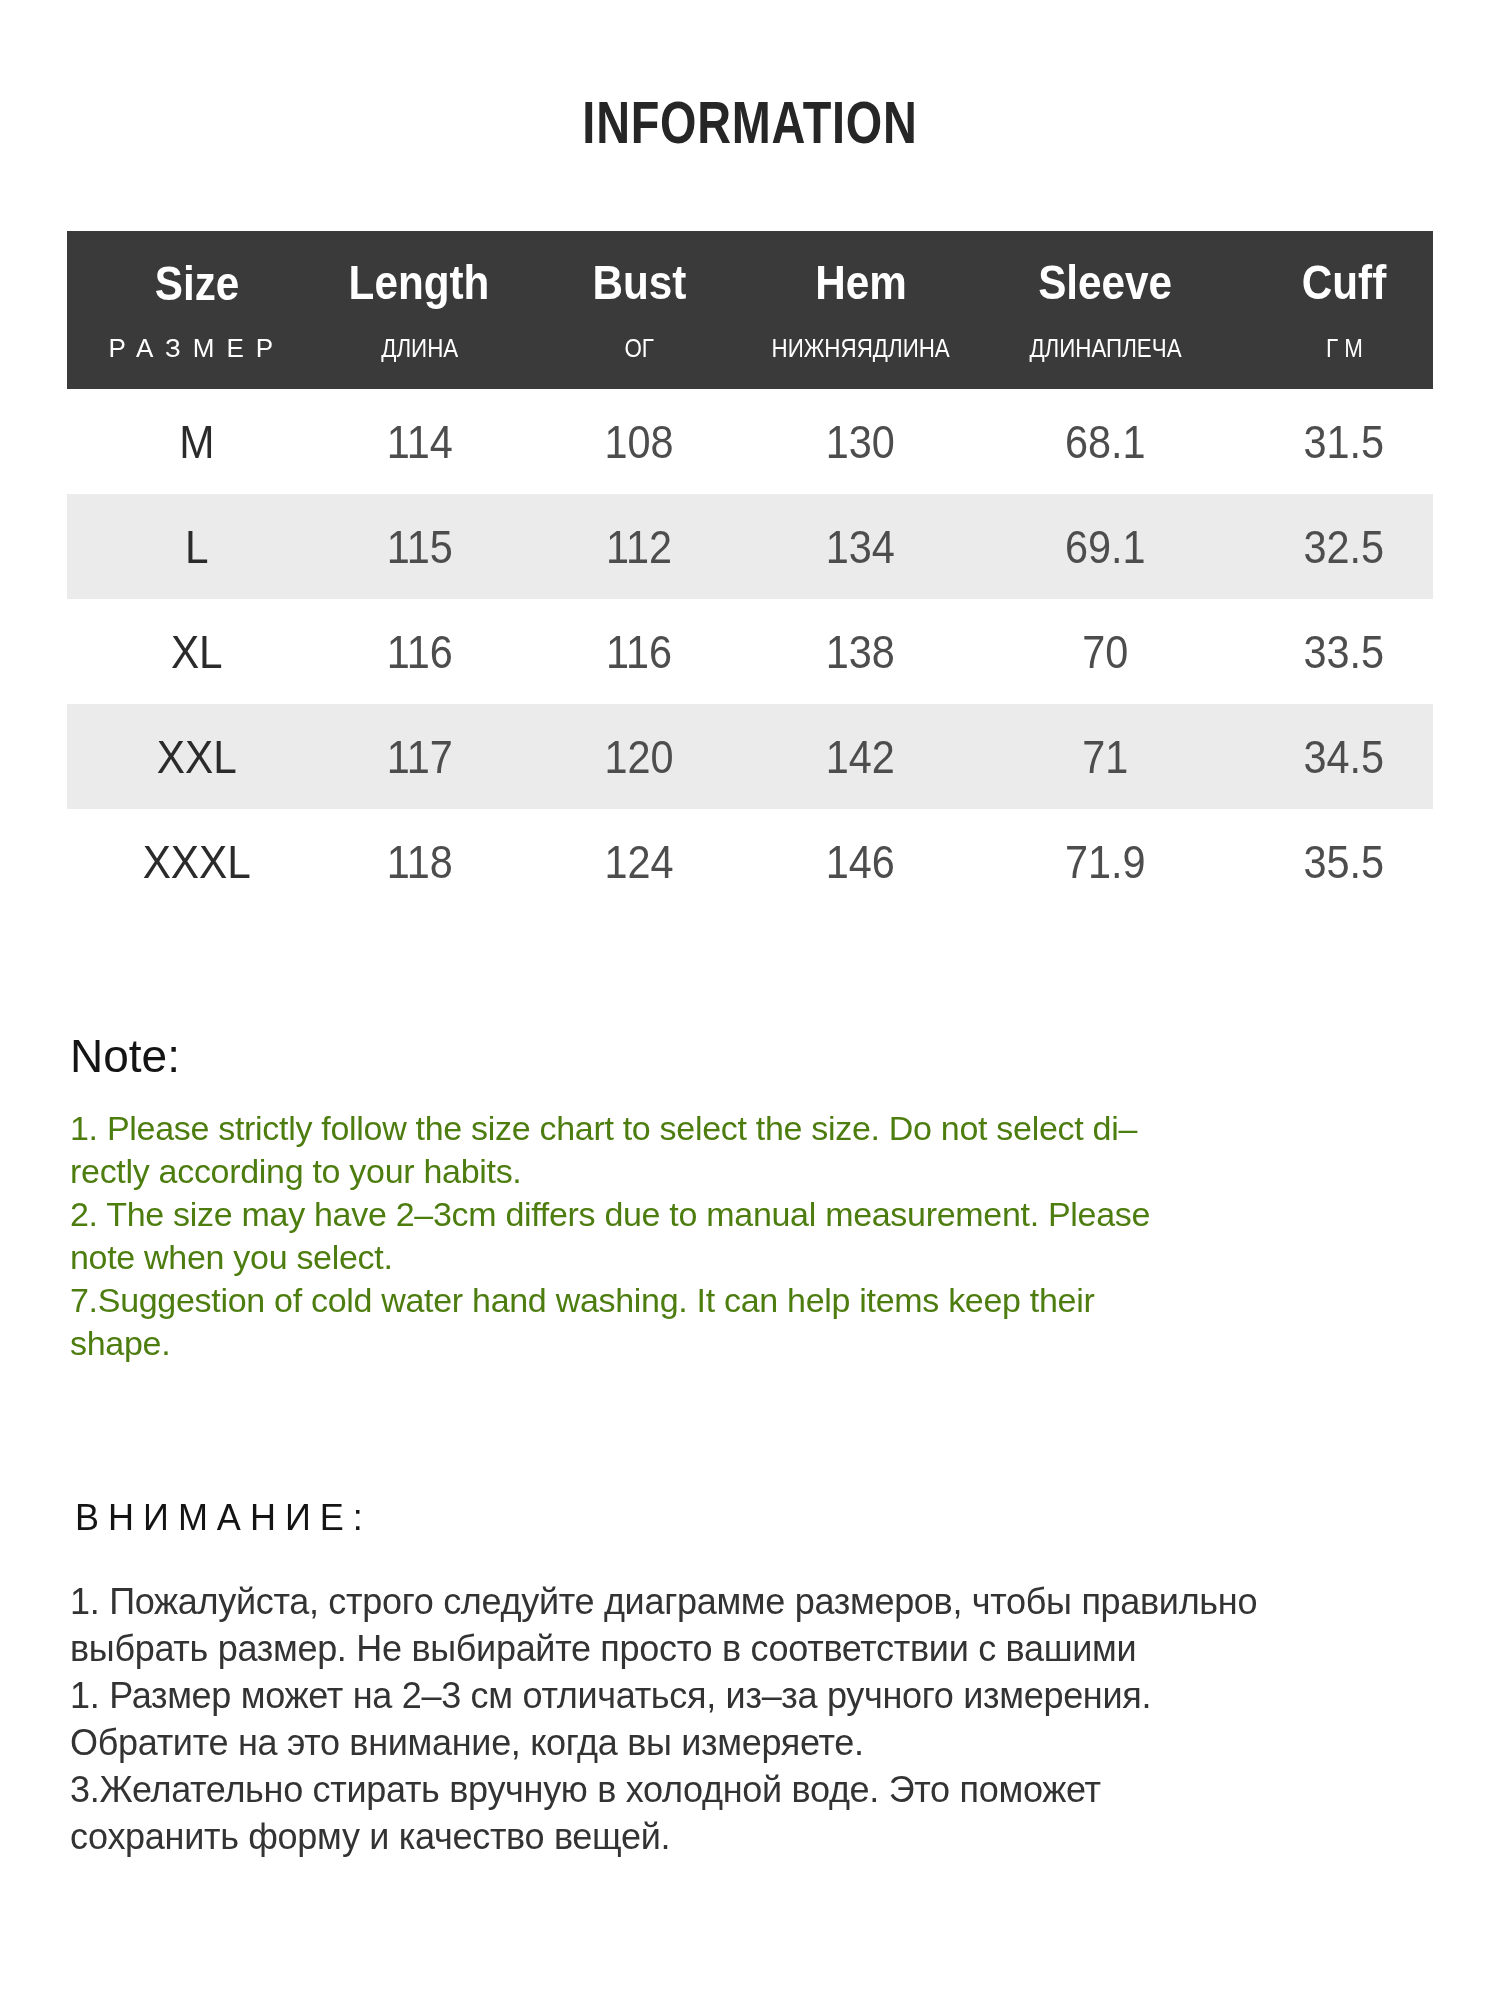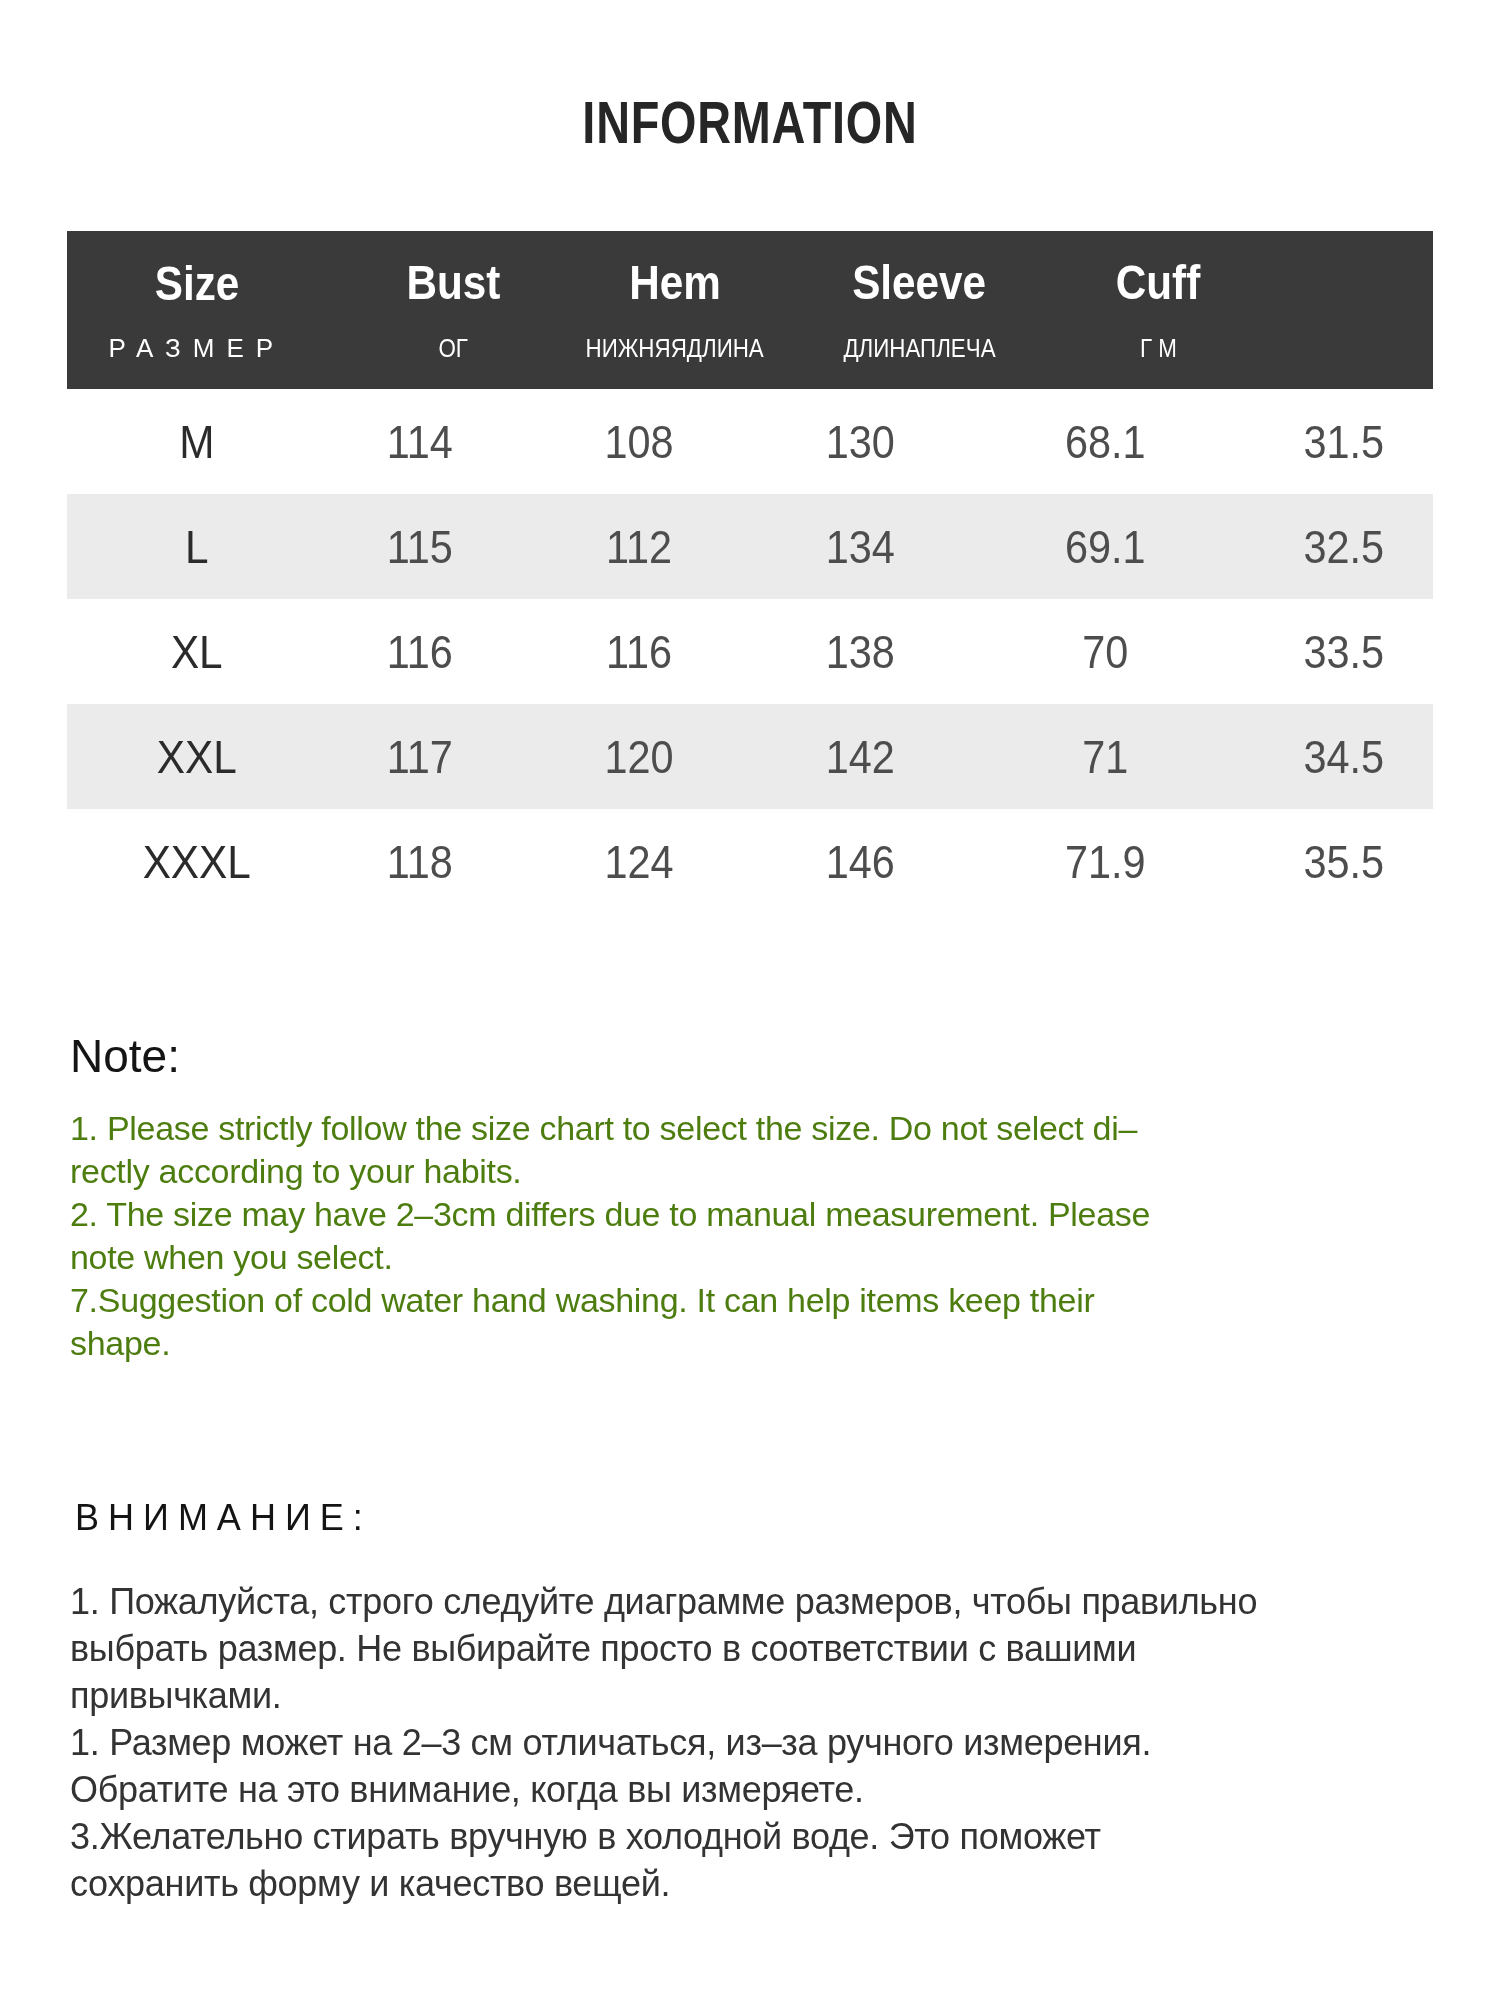--- a/index.html
+++ b/index.html
@@ -128,20 +128,24 @@
 <body>
 
 <div class="page-title">INFORMATION</div>
 
 <div class="size-table">
   <div class="thead">
     <div class="hcell c1 spaced">
       <div class="hlabel-en">Size</div>
       <div class="hlabel-ru">РАЗМЕР</div>
     </div>
+    <div class="hcell c2">
+      <div class="hlabel-en">Length</div>
+      <div class="hlabel-ru">ДЛИНА</div>
+    </div>
     <div class="hcell c3">
       <div class="hlabel-en">Bust</div>
       <div class="hlabel-ru">ОГ</div>
     </div>
     <div class="hcell c4">
       <div class="hlabel-en">Hem</div>
       <div class="hlabel-ru">НИЖНЯЯДЛИНА</div>
     </div>
     <div class="hcell c5">
       <div class="hlabel-en">Sleeve</div>
@@ -206,18 +210,17 @@
   <div>2. The size may have 2–3cm differs due to manual measurement. Please</div>
   <div>note when you select.</div>
   <div>7.Suggestion of cold water hand washing. It can help items keep their</div>
   <div>shape.</div>
 </div>
 
 <div class="attn-heading">ВНИМАНИЕ:</div>
 <div class="attn-lines">
   <div>1. Пожалуйста, строго следуйте диаграмме размеров, чтобы правильно</div>
   <div>выбрать размер. Не выбирайте просто в соответствии с вашими</div>
-  <div>привычками.</div>
   <div>1. Размер может на 2–3 см отличаться, из–за ручного измерения.</div>
   <div>Обратите на это внимание, когда вы измеряете.</div>
   <div>3.Желательно стирать вручную в холодной воде. Это поможет</div>
   <div>сохранить форму и качество вещей.</div>
 </div>
 
 </body></html>

